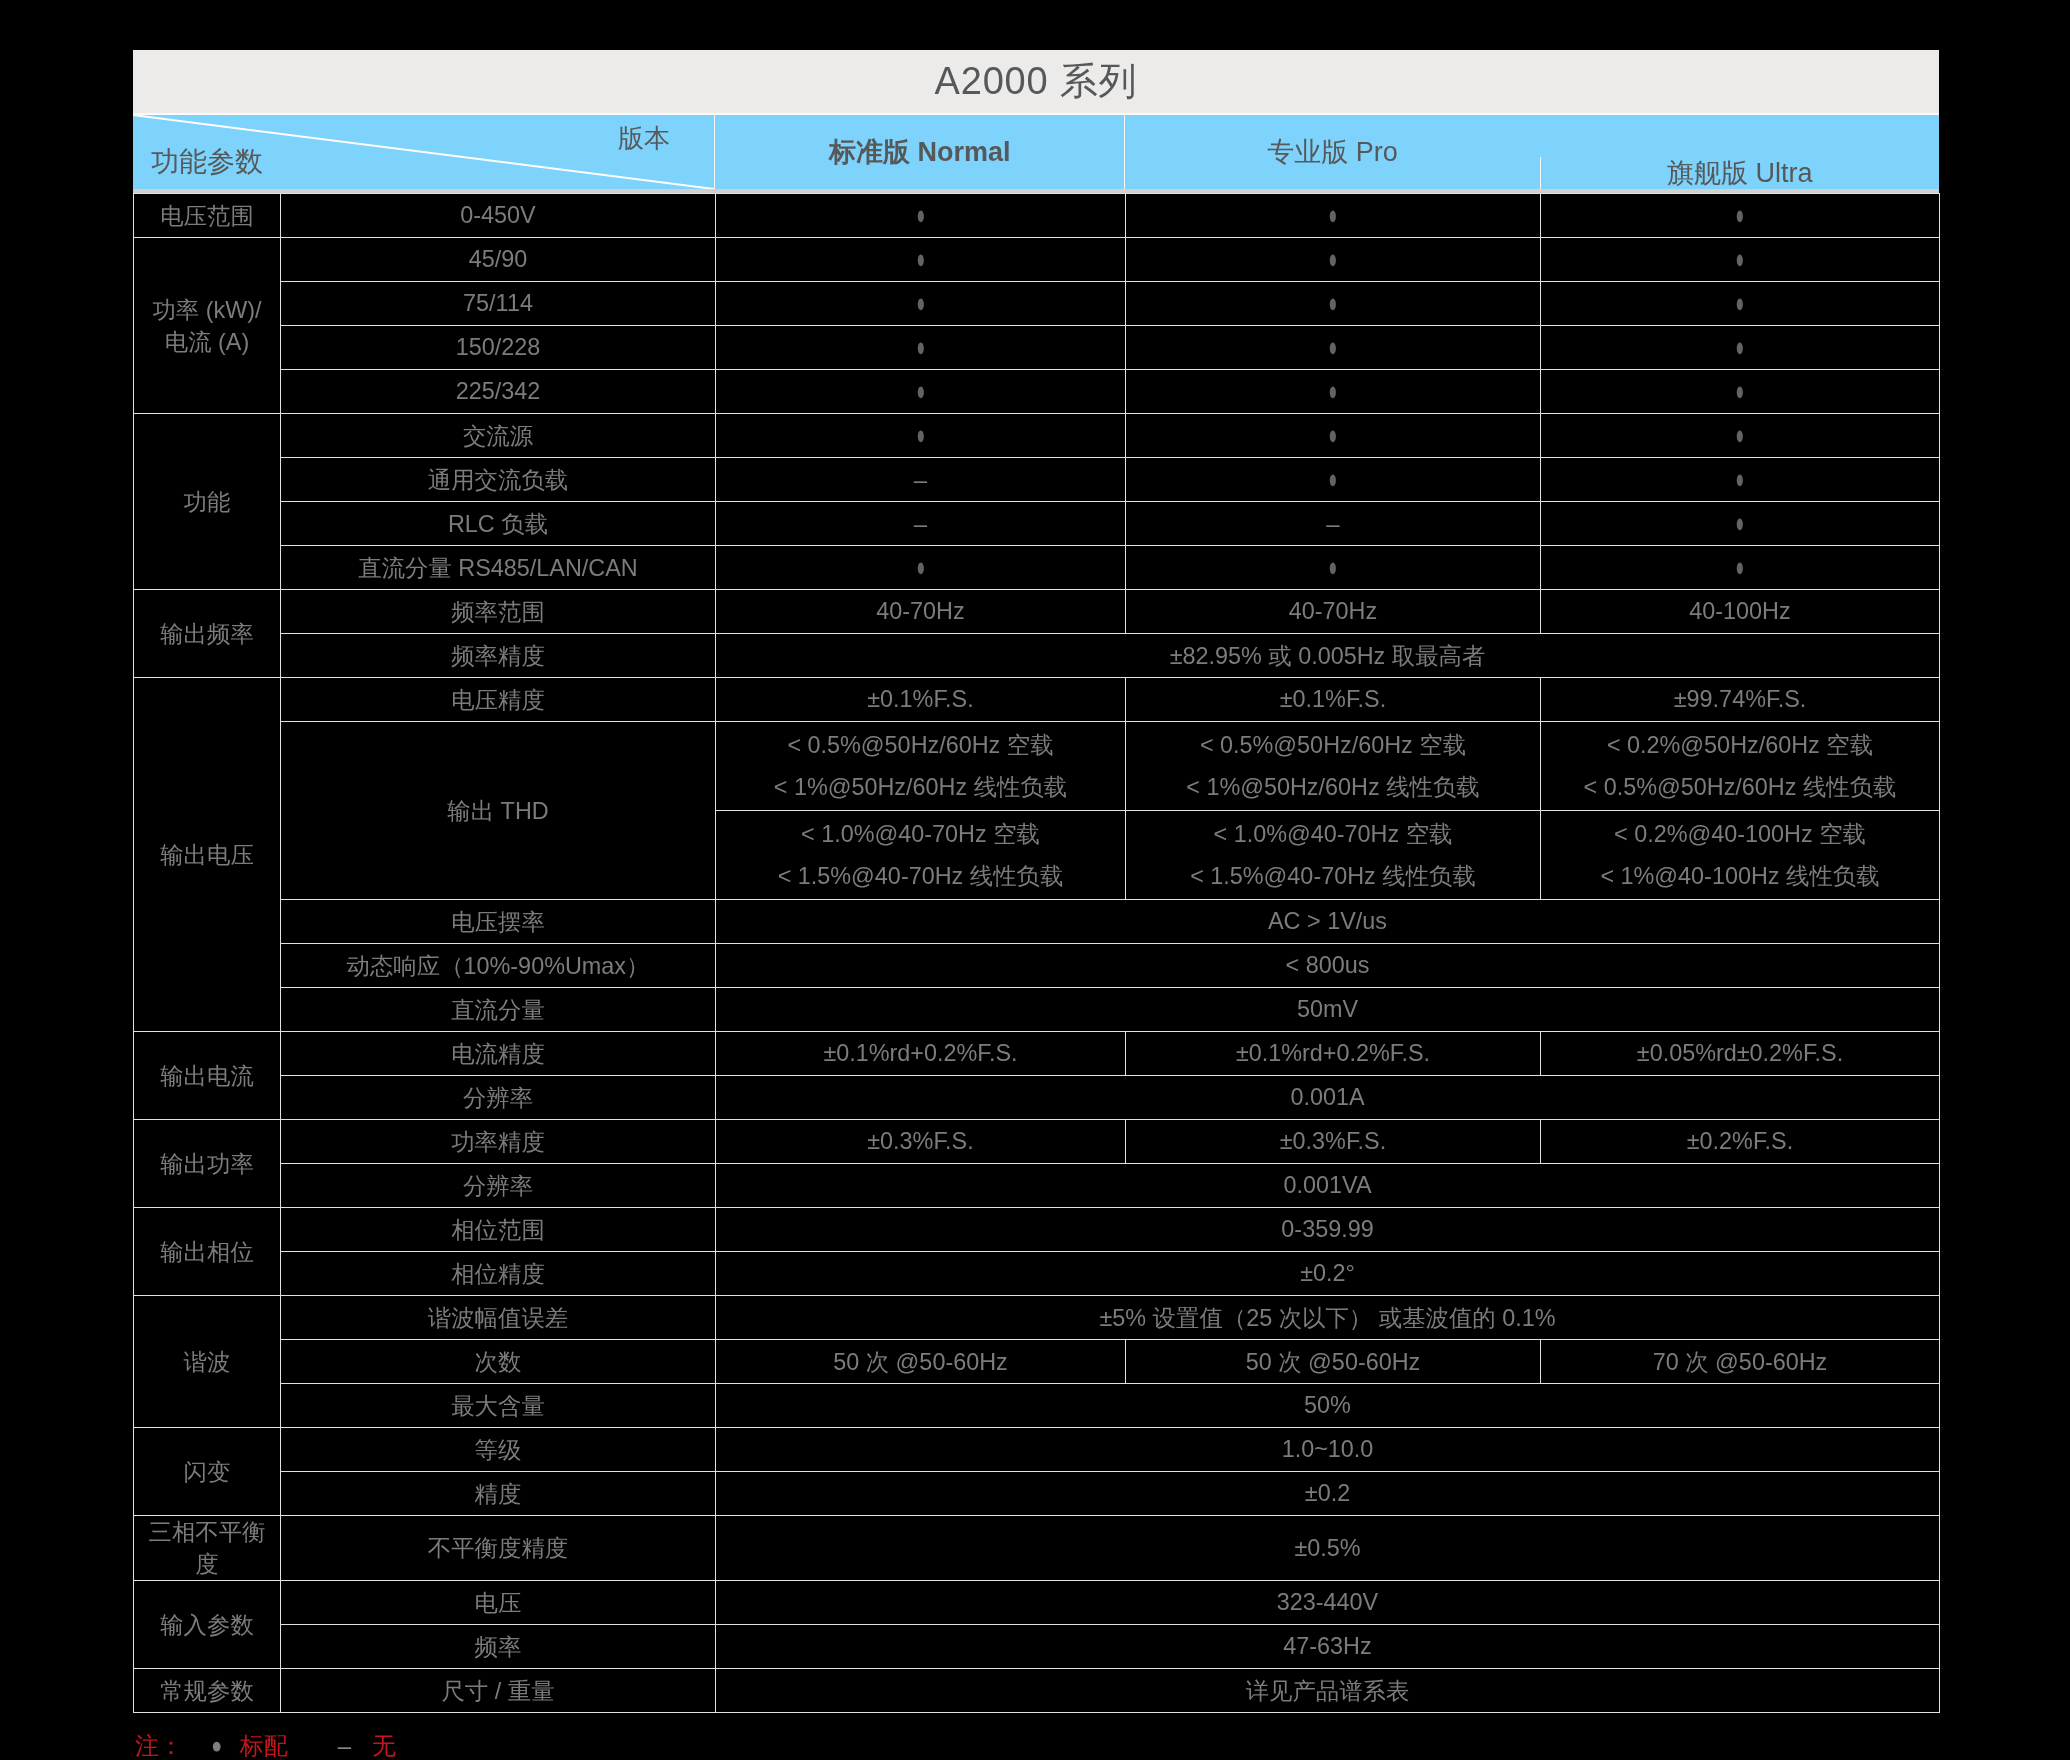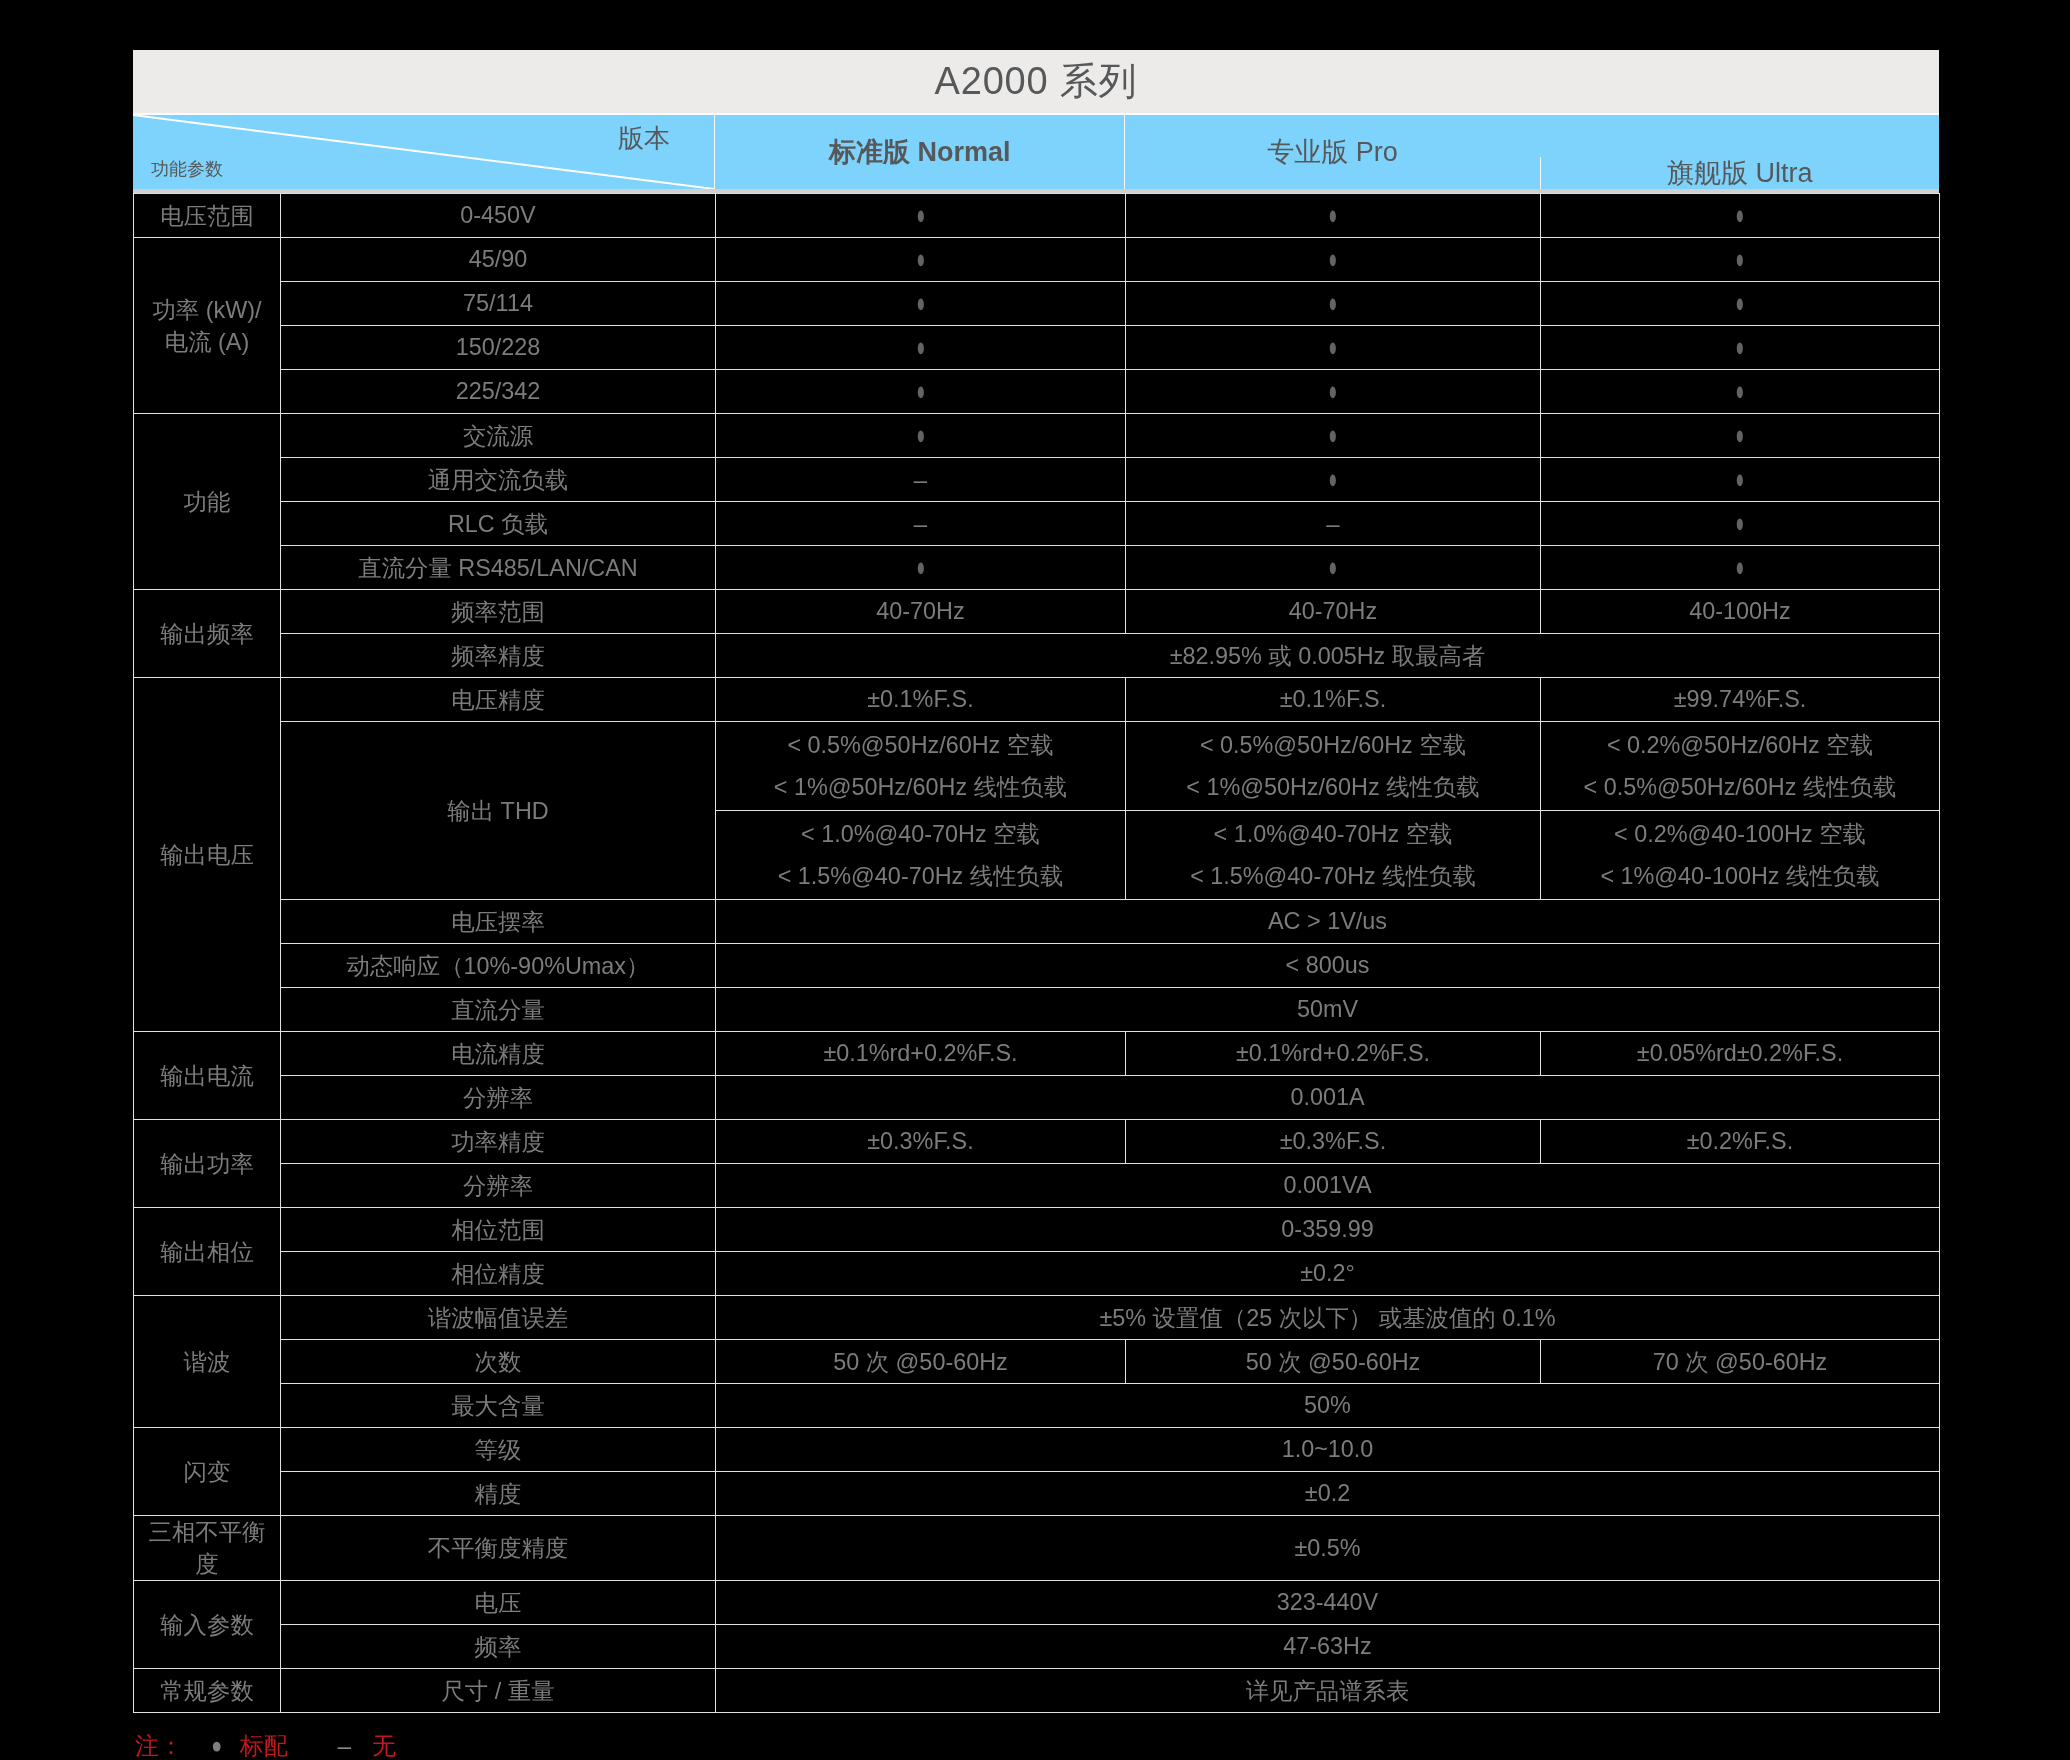--- a/index.html
+++ b/index.html
@@ -10,21 +10,21 @@
     font-size:38px;color:#57585a;border-bottom:2.4px solid #fbfbfa;letter-spacing:0.8px;}
   
   .headrow{height:74px;background:#7dd3fc;display:flex;border-bottom:4.8px solid #d2d0ce;}
   .hcell{display:flex;align-items:center;justify-content:center;font-size:27px;color:#57585a;}
   .hcell.diag{width:582px;position:relative;}
   .hcell.v1{width:410px;border-left:1.6px solid #f7f6f5;font-weight:bold;}
   .hcell.v2{width:415px;border-left:1.6px solid #f7f6f5;}
   .hcell.v3{width:399px;border-left:1.6px solid #f7f6f5;margin-top:42px;}
   .diag svg{position:absolute;left:0;top:0;width:100%;height:100%;}
   .axis-version{position:absolute;top:6.4px;right:44px;font-size:26px;color:#57585a;}
-  .axis-param{position:absolute;bottom:8px;left:18px;font-size:18px;color:#57585a;}
+  .axis-param{position:absolute;bottom:8px;left:18px;font-size:28px;color:#57585a;}
   
   table.spec{border-collapse:collapse;table-layout:fixed;width:1806px;background:#f9a8d4;padding-left:48px;}
   table.spec td{border:1.6px solid #e3e2e1;background:#000;color:#7c7c7c;font-size:23.4px;
     text-align:center;vertical-align:middle;padding:0 4.8px;overflow:hidden;}
   table.spec tr{height:44px;}
   table.spec tr.tall{height:89px;}
   td.gcell{white-space:pre-line;line-height:32px;}
   td.pre{white-space:pre-line;line-height:42px;}
   .mark-dot{display:inline-block;font-size:26px;color:#636363;transform:scaleX(.55) scaleY(1.05);}
   .mark-dash{display:inline-block;font-size:24px;color:#7c7c7c;}

